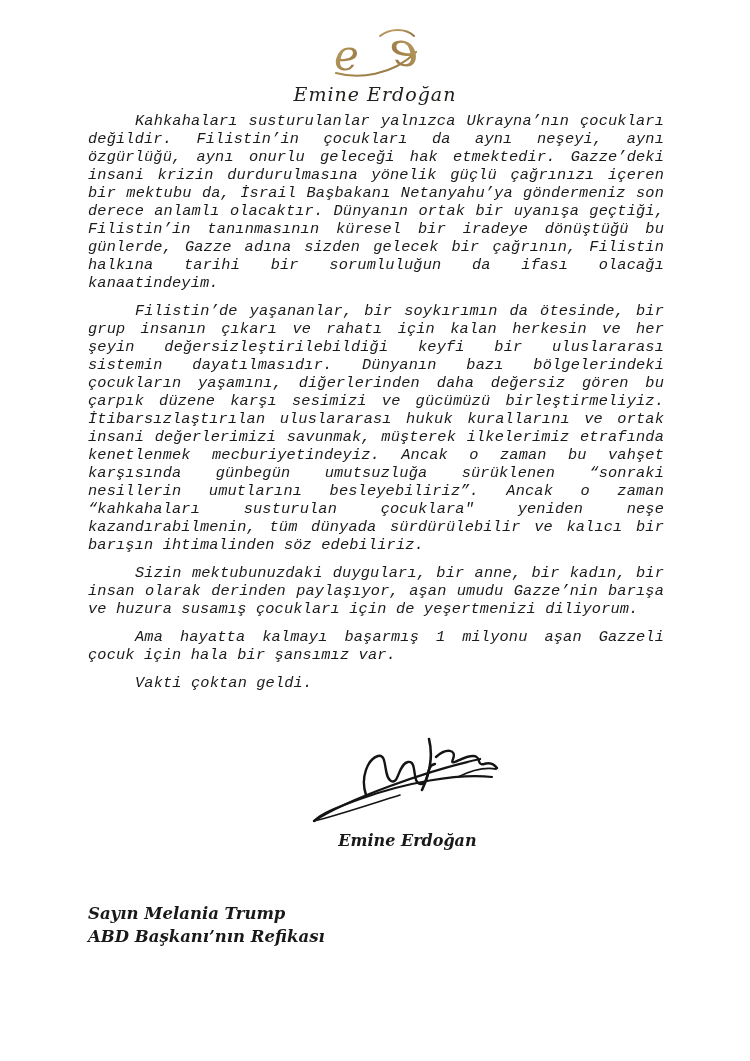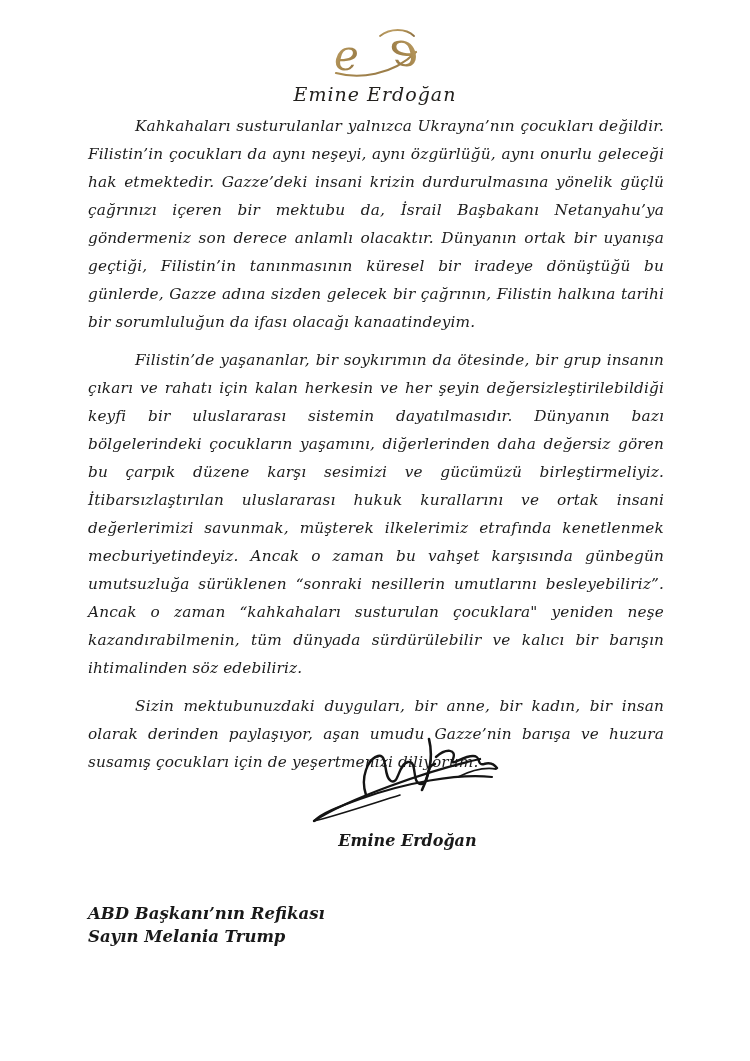--- a/index.html
+++ b/index.html
@@ -31,23 +31,24 @@
   }
   
   .letter-body {
     position: absolute;
     top: 112px;
     left: 88px;
     width: 576px;
     text-align: justify;
     font-style: italic;
     font-size: 15.3px;
-    line-height: 28px;
+    line-height: 18px;
     letter-spacing: 0.15px;
     color: #1b1b1b;
+    font-family: Liberation Mono, monospace;
   }
   .letter-body p { margin: 0 0 10px 0; text-indent: 47px; }
   
   .signature-img {
     position: absolute;
     top: 733px;
     left: 308px;
     width: 195px;
     height: 96px;
   }
@@ -100,20 +101,22 @@
         <path d="M60,10 C70,2 86,2 94,10" fill="none" stroke="url(#gold)" stroke-width="1.8" stroke-linecap="round"></path>
       </svg>
     </span>
     <div class="script-name">Emine Erdoğan</div>
   </div>
 
   <div class="letter-body">
     <p>Kahkahaları susturulanlar yalnızca Ukrayna’nın çocukları değildir. Filistin’in çocukları da aynı neşeyi, aynı özgürlüğü, aynı onurlu geleceği hak etmektedir. Gazze’deki insani krizin durdurulmasına yönelik güçlü çağrınızı içeren bir mektubu da, İsrail Başbakanı Netanyahu’ya göndermeniz son derece anlamlı olacaktır. Dünyanın ortak bir uyanışa geçtiği, Filistin’in tanınmasının küresel bir iradeye dönüştüğü bu günlerde, Gazze adına sizden gelecek bir çağrının, Filistin halkına tarihi bir sorumluluğun da ifası olacağı kanaatindeyim.</p>
     <p>Filistin’de yaşananlar, bir soykırımın da ötesinde, bir grup insanın çıkarı ve rahatı için kalan herkesin ve her şeyin değersizleştirilebildiği keyfi bir uluslararası sistemin dayatılmasıdır. Dünyanın bazı bölgelerindeki çocukların yaşamını, diğerlerinden daha değersiz gören bu çarpık düzene karşı sesimizi ve gücümüzü birleştirmeliyiz. İtibarsızlaştırılan uluslararası hukuk kurallarını ve ortak insani değerlerimizi savunmak, müşterek ilkelerimiz etrafında kenetlenmek mecburiyetindeyiz. Ancak o zaman bu vahşet karşısında günbegün umutsuzluğa sürüklenen “sonraki nesillerin umutlarını besleyebiliriz”. Ancak o zaman “kahkahaları susturulan çocuklara" yeniden neşe kazandırabilmenin, tüm dünyada sürdürülebilir ve kalıcı bir barışın ihtimalinden söz edebiliriz.</p>
     <p>Sizin mektubunuzdaki duyguları, bir anne, bir kadın, bir insan olarak derinden paylaşıyor, aşan umudu Gazze’nin barışa ve huzura susamış çocukları için de yeşertmenizi diliyorum.</p>
+    <p>Ama hayatta kalmayı başarmış 1 milyonu aşan Gazzeli çocuk için hala bir şansımız var.</p>
+    <p>Vakti çoktan geldi.</p>
   </div>
 
   <div class="signature-img">
     <svg viewBox="0 0 195 96" width="195" height="96" aria-hidden="true">
       <g fill="none" stroke="#141414" stroke-linecap="round" stroke-linejoin="round">
 
         <path d="M6,88 C40,66 118,38 172,26" stroke-width="2.3"></path>
         <path d="M6,88 C14,80 30,74 52,66 C96,50 150,40 184,44" stroke-width="2.1"></path>
         <path d="M6,88 C24,84 60,72 92,62" stroke-width="1.6"></path>
 
@@ -125,17 +128,17 @@
         <path d="M150,44 C162,38 176,34 188,36" stroke-width="1.8"></path>
       </g>
     </svg>
   </div>
 
   <div class="signature-lines">
     <div>Emine Erdoğan</div>
   </div>
 
   <div class="recipient">
+    <div>Sayın Melania Trump</div>
     <div>ABD Başkanı’nın Refikası</div>
-    <div>Sayın Melania Trump</div>
   </div>
 
 </div>
 
 </body></html>

